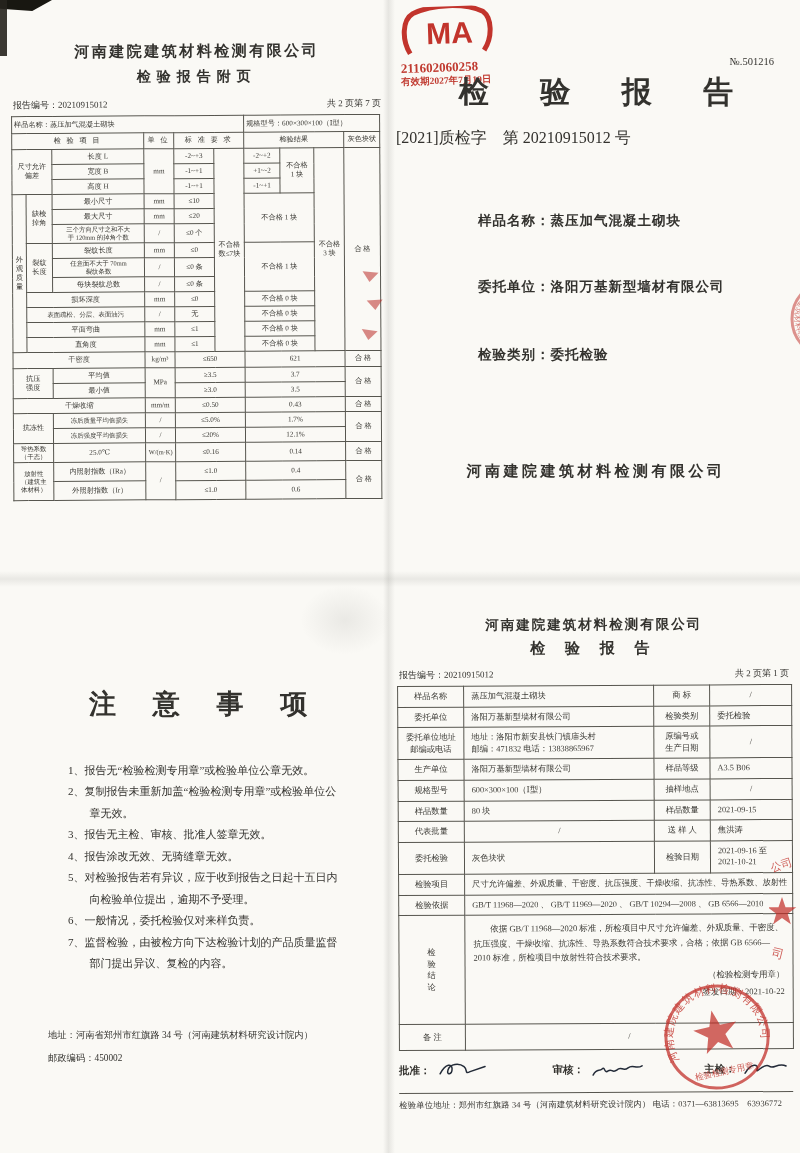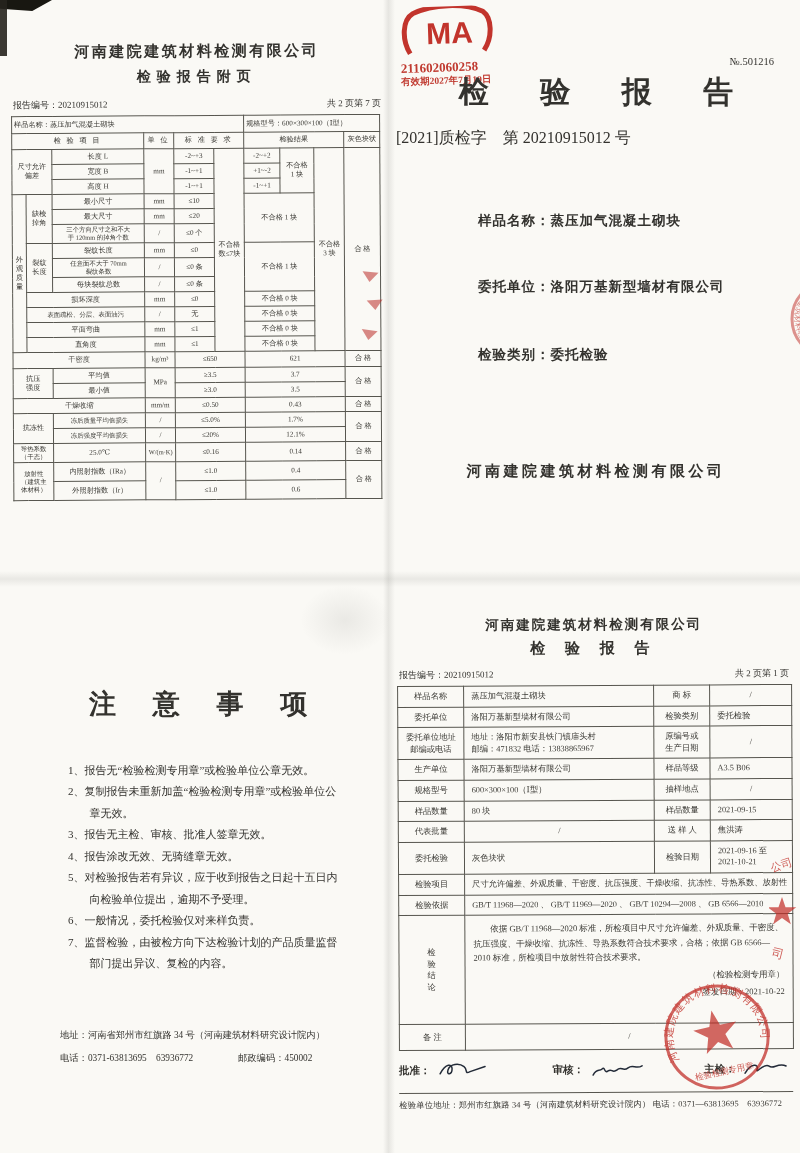--- a/index.html
+++ b/index.html
@@ -36,21 +36,21 @@
   #cover-title{left:0;top:72px;width:100%;text-align:center;font-size:30px;font-weight:bold;letter-spacing:22px;text-indent:22px}
   #cover-docno{left:4px;top:128px;width:100%;text-align:left;font-size:16px}
   .cfield{left:86px;font-size:13.5px;font-weight:bold;letter-spacing:1px}
   .cfield .val{font-weight:600}
   #cover-co{left:0;top:462px;width:100%;text-align:center;font-size:15px;font-weight:bold;letter-spacing:3.5px}
   
   #pageC{left:12px;top:642px;width:372px;height:500px}
   #notes-title{left:0;top:44px;width:100%;text-align:center;font-size:27px;font-weight:bold;letter-spacing:15px;text-indent:15px}
   #notes-list{left:56px;top:118px;width:272px;font-size:11px;line-height:1.95}
   .note-item{padding-left:1.95em;text-indent:-1.95em}
-  #notes-footer{left:48px;top:382px;width:330px;font-size:9.3px;line-height:2.5}
+  #notes-footer{left:36px;top:382px;width:330px;font-size:9.3px;line-height:2.5}
   .frow{display:flex}
   .frow .a{width:178px}
   
   #pageD{left:398px;top:616px;width:394px;transform:rotate(-.3deg)}
   #pageD .co{font-size:13.5px;font-weight:bold;text-align:center;letter-spacing:2px}
   #pageD .ti{font-size:15px;font-weight:bold;text-align:center;letter-spacing:8px;margin-top:5px}
   #pageD .meta{display:flex;justify-content:space-between;font-size:9px;margin:10px 2px 4px 2px}
   .td1{width:394px;font-size:8.3px;table-layout:fixed}
   .td1 td{padding:4px 3px;line-height:1.4}
   .td1 .val{text-align:left;padding-left:7px}
@@ -313,21 +313,20 @@
     <div class="note-item">2、复制报告未重新加盖“检验检测专用章”或检验单位公章无效。</div>
     <div class="note-item">3、报告无主检、审核、批准人签章无效。</div>
     <div class="note-item">4、报告涂改无效、无骑缝章无效。</div>
     <div class="note-item">5、对检验报告若有异议，应于收到报告之日起十五日内向检验单位提出，逾期不予受理。</div>
     <div class="note-item">6、一般情况，委托检验仅对来样负责。</div>
     <div class="note-item">7、监督检验，由被检方向下达检验计划的产品质量监督部门提出异议、复检的内容。</div>
   </div>
   <div class="abs" id="notes-footer">
     <div>地址：河南省郑州市红旗路 34 号（河南建筑材料研究设计院内）</div>
     <div class="frow">
-      <span class="a">电话：0371-63813695　63936772</span>
       <span>邮政编码：450002</span>
     </div>
   </div>
 </div>
 
 <div class="abs" id="pageD">
   <div class="co">河南建院建筑材料检测有限公司</div>
   <div class="ti">检 验 报 告</div>
   <div class="meta">
     <span>报告编号：20210915012</span>

